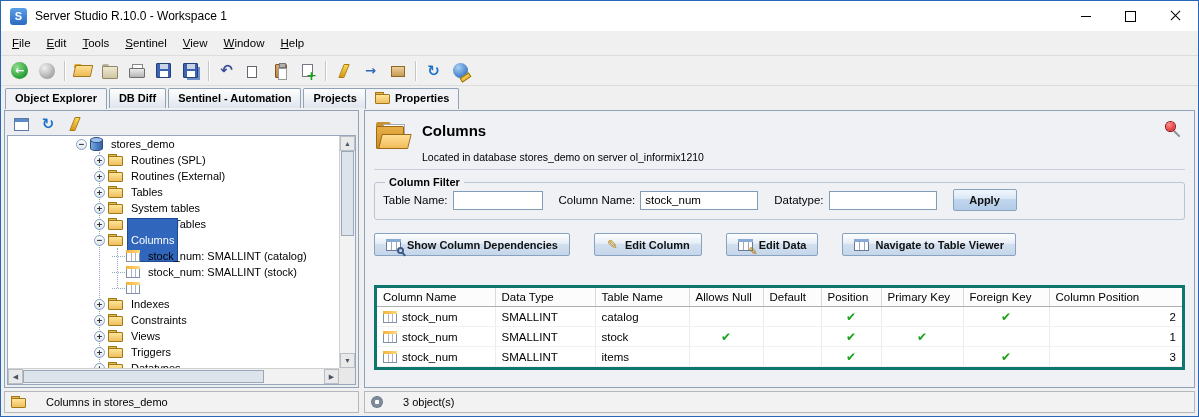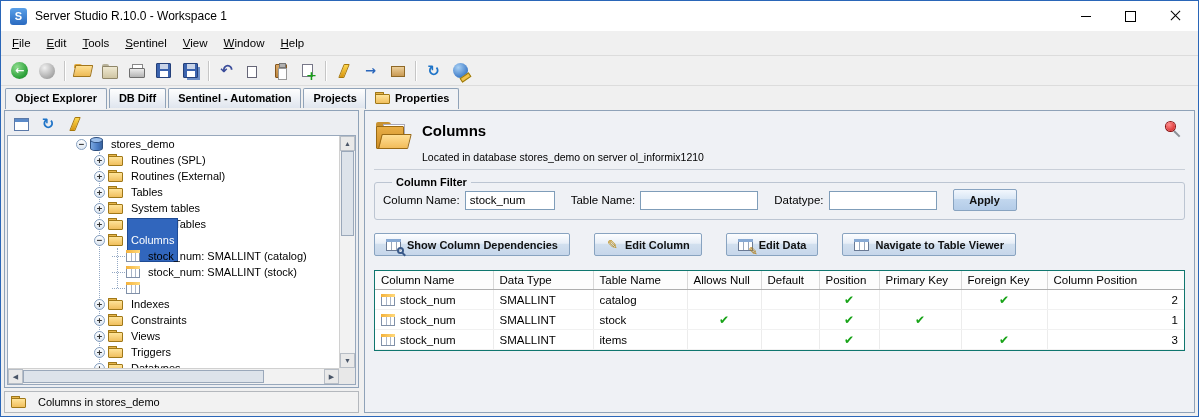--- a/index.html
+++ b/index.html
@@ -87,21 +87,21 @@
   
   .vbar{grid-area:1/2;display:flex;flex-direction:column;background:#f2f2f2;border-left:1px solid #d0d0d0}
   .hbar{grid-area:2/1;display:flex;background:#f2f2f2;border-top:1px solid #d0d0d0}
   .corner{grid-area:2/2;background:#e8e8e8}
   .sb-btn{height:15px;width:15px;background:#e9e9e9;border:1px solid #b8bec6;display:flex;align-items:center;justify-content:center;font-size:7px;color:#4a5668;flex:none}
   .vtrack{flex:1;position:relative}
   .vthumb{position:absolute;left:1px;right:1px;top:0;height:42%;background:#dde3ea;border:1px solid #9aa8ba}
   .htrack{flex:1;position:relative}
   .hthumb{position:absolute;top:1px;bottom:1px;left:0;width:80%;background:#dde3ea;border:1px solid #9aa8ba}
 
-  .statusbar{height:22px;margin-top:3px;border:1px solid #b4b8bd;background:#f2f2f2;display:flex;align-items:center;gap:12px;padding:0 6px;font-size:11px;flex:none}
+  .statusbar{height:22px;margin-top:3px;border:1px solid #b4b8bd;background:#f2f2f2;display:flex;align-items:center;gap:20px;padding:0 6px;font-size:11px;flex:none}
 
   
   .mi{display:inline-block;position:relative;flex:none}
   .mi-folder{width:15px;height:12px}
   .mi-folder::before{content:"";position:absolute;left:0;top:0;width:7px;height:3px;background:#e8b64c;border:1px solid #a07818;border-bottom:none;border-radius:1px 1px 0 0}
   .mi-folder::after{content:"";position:absolute;left:0;top:2px;right:0;bottom:0;background:linear-gradient(#ffe49a,#f0bf5e);border:1px solid #a07818;border-radius:1px}
   .mi-database{width:13px;height:14px}
   .mi-database::after{content:"";position:absolute;left:0;right:0;top:2px;bottom:0;background:linear-gradient(90deg,#7aa7e0,#4a7cc4 60%,#39639f);border:1px solid #2d4f80;border-radius:2px 2px 5px 5px/2px 2px 3px 3px}
   .mi-database::before{content:"";position:absolute;left:0;top:0;width:11px;height:4px;background:#9dc0ec;border:1px solid #2d4f80;border-radius:50%;z-index:1}
   .mi-column{width:14px;height:12px;background:#fff;border:1px solid #8090a8}
@@ -117,21 +117,21 @@
   .big-folder .page{position:absolute;left:7px;top:2px;width:22px;height:10px;background:#fff;border:1px solid #aab;z-index:0}
   .big-folder .flap{position:absolute;left:2px;bottom:0;width:30px;height:15px;background:linear-gradient(#ffdf95,#f2bc5a);border:1px solid #9a6a14;transform:skewX(-14deg);transform-origin:100% 100%;border-radius:1px;z-index:1}
   .header-texts{display:flex;flex-direction:column;gap:12px;padding-top:3px}
   .props-title{font-size:15px;font-weight:bold}
   .props-subtitle{font-size:10.5px}
   .pin{position:absolute;right:4px;top:5px;width:17px;height:17px;background:transparent;border:none}
   .pin::before{content:"";position:absolute;left:2px;top:2px;width:9px;height:9px;border-radius:50%;background:radial-gradient(circle at 35% 30%,#ff8a8a,#d01818);box-shadow:0 0 0 1px #8a1010}
   .pin::after{content:"";position:absolute;left:10px;top:10px;width:8px;height:2px;background:#8a8f96;transform:rotate(45deg);transform-origin:left center}
 
   .filter-group{margin:6px 0 0;border:1px solid #bcc5d2;border-radius:3px;padding:1px 8px 8px}
-  .filter-group legend{font-size:11px;font-weight:bold;padding:0 4px;margin-left:9px}
+  .filter-group legend{font-size:11px;font-weight:bold;padding:0 4px;margin-left:2px}
   .finstr{font-size:11.5px;margin:1px 0 9px}
   .ffields{display:flex;align-items:center}
   .ffield{display:flex;align-items:center;gap:5px;margin-right:16px}
   .flabel{font-size:11.5px;white-space:nowrap}
   .finput{height:19px;border:1px solid var(--accent-border,#7f9db9);font:11.5px "Liberation Sans",sans-serif;padding:1px 4px;background:#fff}
   .ffield:nth-child(1) .finput{width:90px}
   .ffield:nth-child(2) .finput{width:118px}
   .ffield:nth-child(3) .finput{width:108px}
 
   .btn{font:bold 11px "Liberation Sans",sans-serif;color:#111;background:linear-gradient(#fdfeff,#e7eef7 45%,#d2e0ef 46%,#c6d6ea);border:1px solid #88a3c0;border-radius:2px;padding:4px 11px;display:inline-flex;align-items:center;gap:6px;white-space:nowrap}
@@ -143,21 +143,21 @@
   .ai-grid::before,.ai-table::before,.ai-dependencies::before,.ai-edit-data::before{content:"";position:absolute;left:-1px;right:-1px;top:-1px;height:3px;background:#88aad4}
   .ai-grid::after,.ai-table::after,.ai-dependencies::after,.ai-edit-data::after{content:"";position:absolute;left:4px;top:2px;bottom:0;width:1px;background:#9aa8bc;box-shadow:5px 0 0 #9aa8bc}
   .ai.glyph{border:none;background:none;width:13px;height:13px;font:13px/13px "DejaVu Sans",sans-serif;color:#b8860b}
   .ai.glyph::before,.ai.glyph::after{display:none}
   .ai .mag{position:absolute;right:-4px;bottom:-4px;width:7px;height:7px;border:2px solid #3a5a8a;border-radius:50%;background:rgba(255,255,255,.6);z-index:2}
   .ai .mag::after{content:"";position:absolute;right:-4px;bottom:-3px;width:5px;height:2px;background:#3a5a8a;transform:rotate(45deg)}
   .ai .pen{position:absolute;right:-6px;bottom:-7px;font:11px/11px "DejaVu Sans",sans-serif;color:#b07808;font-style:normal;z-index:2}
   .ai-copy{width:11px;height:12px;background:#fff;border:1px solid #666677;margin:2px 4px 0 0}
   .ai-copy::before{content:"";position:absolute;left:3px;top:-4px;width:11px;height:12px;background:#fff;border:1px solid #666677;z-index:-1}
 
-  .grid-wrap{margin-top:14px;border:1px solid #0f766e;background:#fff;flex:none}
+  .grid-wrap{margin-top:29px;border:3px solid #0f766e;background:#fff;flex:none}
   table{width:100%;border-collapse:collapse;table-layout:fixed;font-size:11.5px}
   th{font-weight:normal;text-align:left;padding:3px 6px;border-right:1px solid #d8d8d8;border-bottom:1px solid #aeaeae;background:#fcfcfc;white-space:nowrap;overflow:hidden}
   th:last-child,td:last-child{border-right:none}
   td{padding:2px 6px;border-right:1px solid #ececec;border-bottom:1px solid #f1f1f1;height:20px;white-space:nowrap;overflow:hidden}
   .cellflex{display:flex;align-items:center;gap:5px}
   .c-bool{text-align:center}
   .c-num{text-align:right}
   .check{color:var(--check,#17a317);font-size:12px;font-weight:bold}
 
   .gear{width:12px;height:12px;border-radius:50%;background:radial-gradient(circle at 50% 50%,#fff 0 2px,#7d8b9a 2.5px 100%);border:1px dotted #5a6878;flex:none}
@@ -392,26 +392,26 @@
             <span class="props-title">Columns</span>
             <span class="props-subtitle">Located in database stores_demo on server ol_informix1210</span>
           </div>
           <button class="pin"></button>
         </div>
 
         <fieldset class="filter-group">
           <legend>Column Filter</legend>
           <div class="ffields" id="filter-fields">
               <span class="ffield">
+                <label class="flabel">Table Name:</label>
+                <input class="finput" style="">
+              </span>
+              <span class="ffield">
                 <label class="flabel">Column Name:</label>
                 <input class="finput" value="stock_num" style="">
-              </span>
-              <span class="ffield">
-                <label class="flabel">Table Name:</label>
-                <input class="finput" style="">
               </span>
               <span class="ffield">
                 <label class="flabel">Datatype:</label>
                 <input class="finput" style="">
               </span>
               <button class="btn apply">Apply</button>
             </div>
         </fieldset>
 
         <div class="actions" id="actions">
@@ -510,16 +510,20 @@
                   <td class="c-bool"><span class="check">✔</span></td>
                   <td class="c-bool"></td>
                   <td class="c-bool"><span class="check">✔</span></td>
                   <td class="c-num">3</td>
                 </tr>
               </tbody>
             </table>
         </div>
 
       </div>
+      <div class="statusbar">
+        <span class="gear"></span>
+        <span>3 object(s)</span>
+      </div>
     </div>
 
   </div>
 </div>
 
 </body></html>

